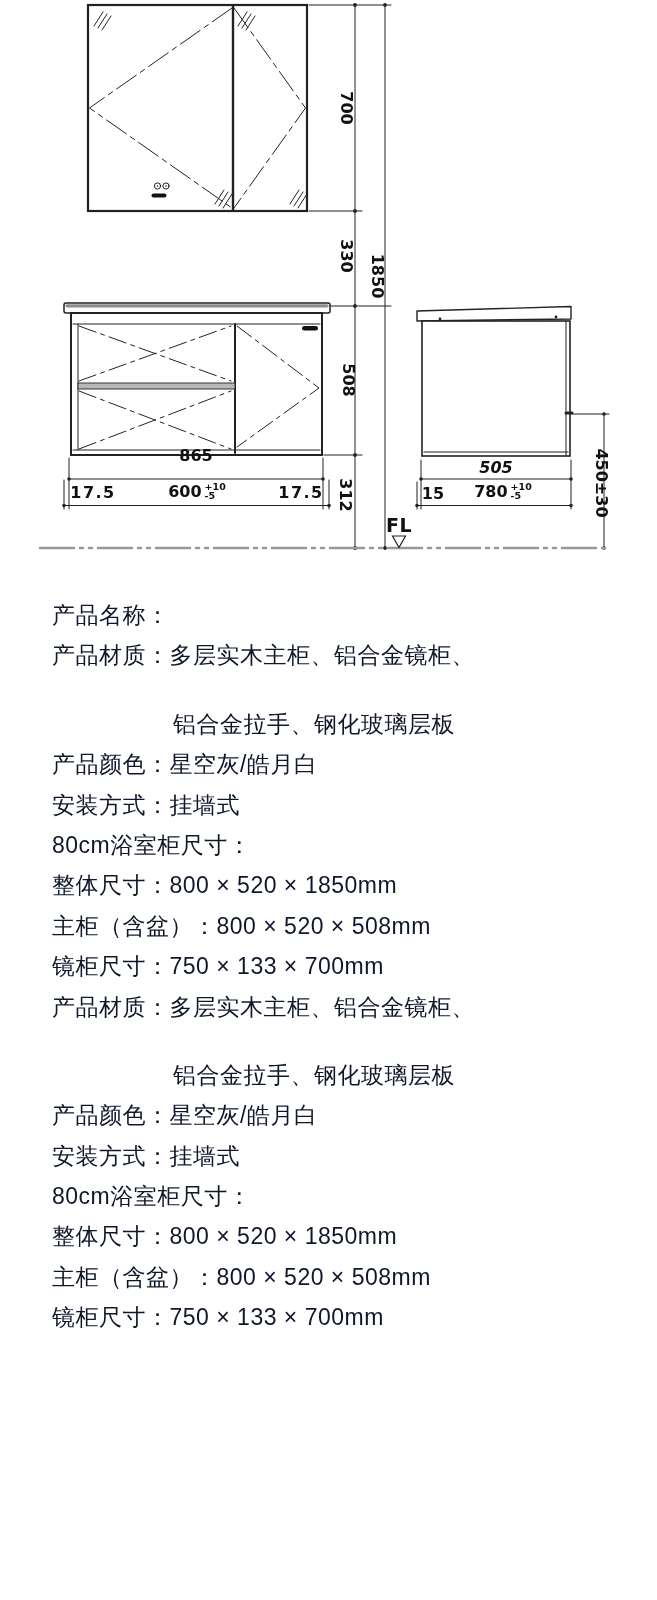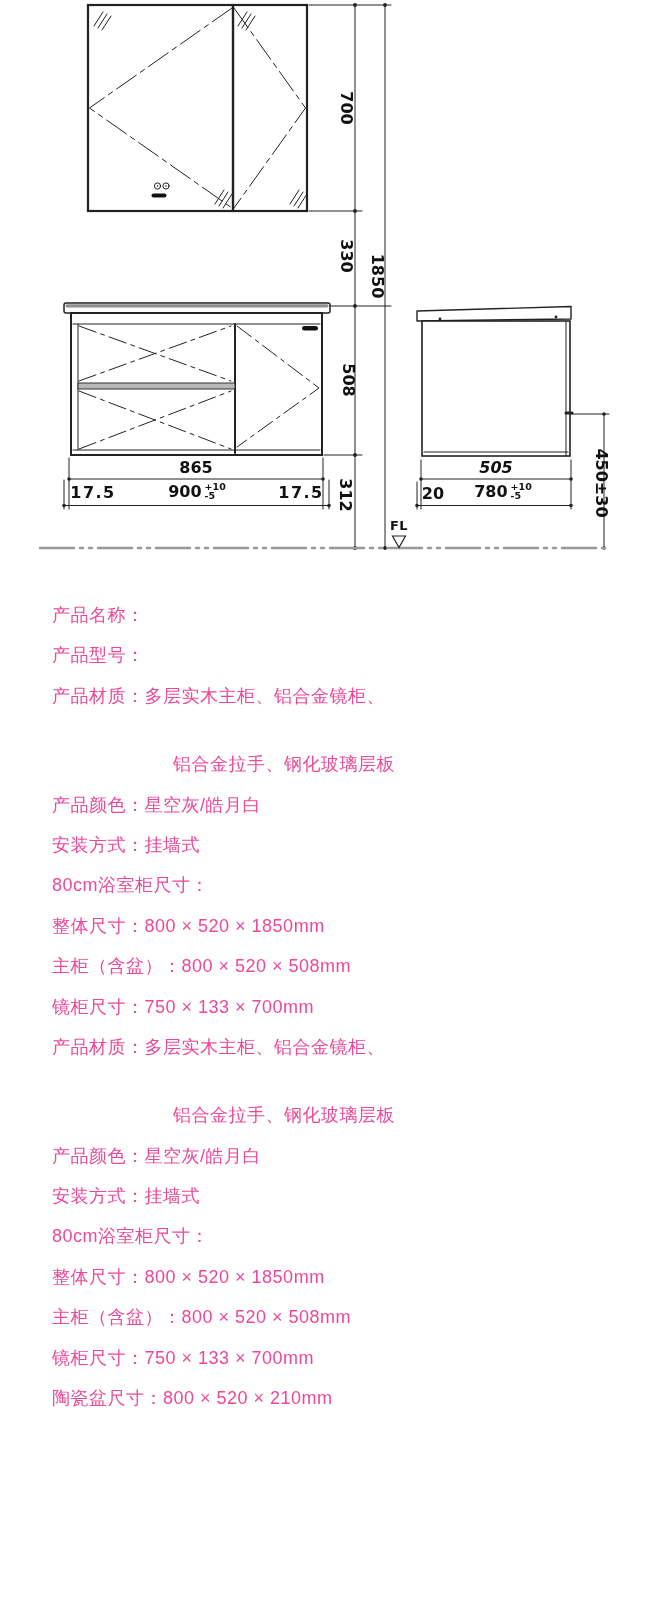--- a/index.html
+++ b/index.html
@@ -22,26 +22,26 @@
     font-size:16px; font-weight:bold; color:#111;
     white-space:nowrap; line-height:1;
   }
   .dim.vert { transform:translate(-50%,-50%) rotate(90deg); }
   .dim.sp { letter-spacing:1.5px; }
   .dim .tolstack {
     display:inline-flex; flex-direction:column; align-items:flex-start;
     vertical-align:middle; margin-left:3px; transform:translateY(-1px);
   }
   .dim .tolstack i { font-style:normal; font-size:9.5px; font-weight:bold; line-height:9px; }
-  .dim.fl { font-size:13px; letter-spacing:0.5px; }
+  .dim.fl { font-size:19px; letter-spacing:0.5px; }
 
   
   .specs {
     position:absolute; left:52px; top:595px; width:580px;
-    font-size:18px; line-height:40.4px; color:#ec4899; letter-spacing:0.5px;
+    font-size:23px; line-height:40.4px; color:#0f172a; letter-spacing:0.5px;
   }
   .spec-line { height:40.4px; white-space:nowrap; }
   .spec-line.indent { padding-left:121px;margin-top:28px; }
 </style>
 </head>
 <body>
 
 <div class="canvas">
 
   <div class="drawing">
@@ -160,54 +160,52 @@
         </g>
       </g>
     </svg>
 
     <span class="dim vert" style="left:346px; top:108px;">700</span>
     <span class="dim vert" style="left:346px; top:256px;">330</span>
     <span class="dim vert" style="left:377px; top:276px;">1850</span>
     <span class="dim vert" style="left:348px; top:380px;">508</span>
     <span class="dim vert" style="left:345px; top:495px;">312</span>
 
-    <span class="dim" style="left:196px; top:468px;">865</span>
+    <span class="dim" style="left:196px; top:456px;">865</span>
     <span class="dim sp" style="left:93px; top:493px;">17.5</span>
-    <span class="dim" style="left:197px; top:492px;"><span>900</span><span class="tolstack">
+    <span class="dim" style="left:197px; top:492px;"><span>600</span><span class="tolstack">
           <i>+10</i>
           <i>-5</i>
         </span></span>
     <span class="dim sp" style="left:301px; top:493px;">17.5</span>
 
     <span class="dim" style="left:496px; top:468px;font-style:italic;">505</span>
-    <span class="dim" style="left:433px; top:494px;">20</span>
+    <span class="dim" style="left:433px; top:494px;">15</span>
     <span class="dim" style="left:503px; top:492px;"><span>780</span><span class="tolstack">
           <i>+10</i>
           <i>-5</i>
         </span></span>
     <span class="dim vert" style="left:601px; top:483px;">450±30</span>
 
     <span class="dim fl" style="left:399px; top:525px;">FL</span>
   </div>
 
   <div class="specs">
     <div class="spec-line">产品名称：</div>
-    <div class="spec-line">产品型号：</div>
     <div class="spec-line">产品材质：多层实木主柜、铝合金镜柜、</div>
     <div class="spec-line indent">铝合金拉手、钢化玻璃层板</div>
     <div class="spec-line">产品颜色：星空灰/皓月白</div>
     <div class="spec-line">安装方式：挂墙式</div>
     <div class="spec-line">80cm浴室柜尺寸：</div>
     <div class="spec-line">整体尺寸：800 × 520 × 1850mm</div>
     <div class="spec-line">主柜（含盆）：800 × 520 × 508mm</div>
     <div class="spec-line">镜柜尺寸：750 × 133 × 700mm</div>
     <div class="spec-line">产品材质：多层实木主柜、铝合金镜柜、</div>
     <div class="spec-line indent">铝合金拉手、钢化玻璃层板</div>
     <div class="spec-line">产品颜色：星空灰/皓月白</div>
     <div class="spec-line">安装方式：挂墙式</div>
     <div class="spec-line">80cm浴室柜尺寸：</div>
     <div class="spec-line">整体尺寸：800 × 520 × 1850mm</div>
     <div class="spec-line">主柜（含盆）：800 × 520 × 508mm</div>
     <div class="spec-line">镜柜尺寸：750 × 133 × 700mm</div>
-    <div class="spec-line">陶瓷盆尺寸：800 × 520 × 210mm</div>
   </div>
 
 </div>
 
 </body></html>

